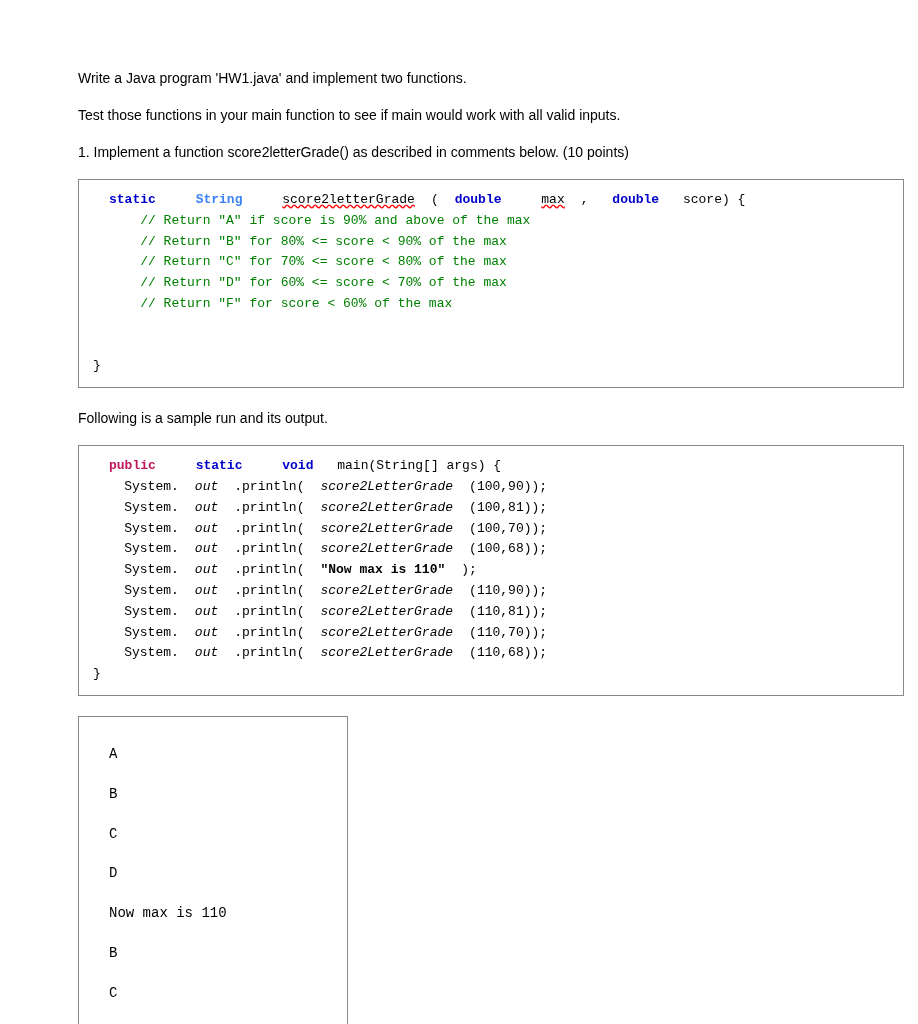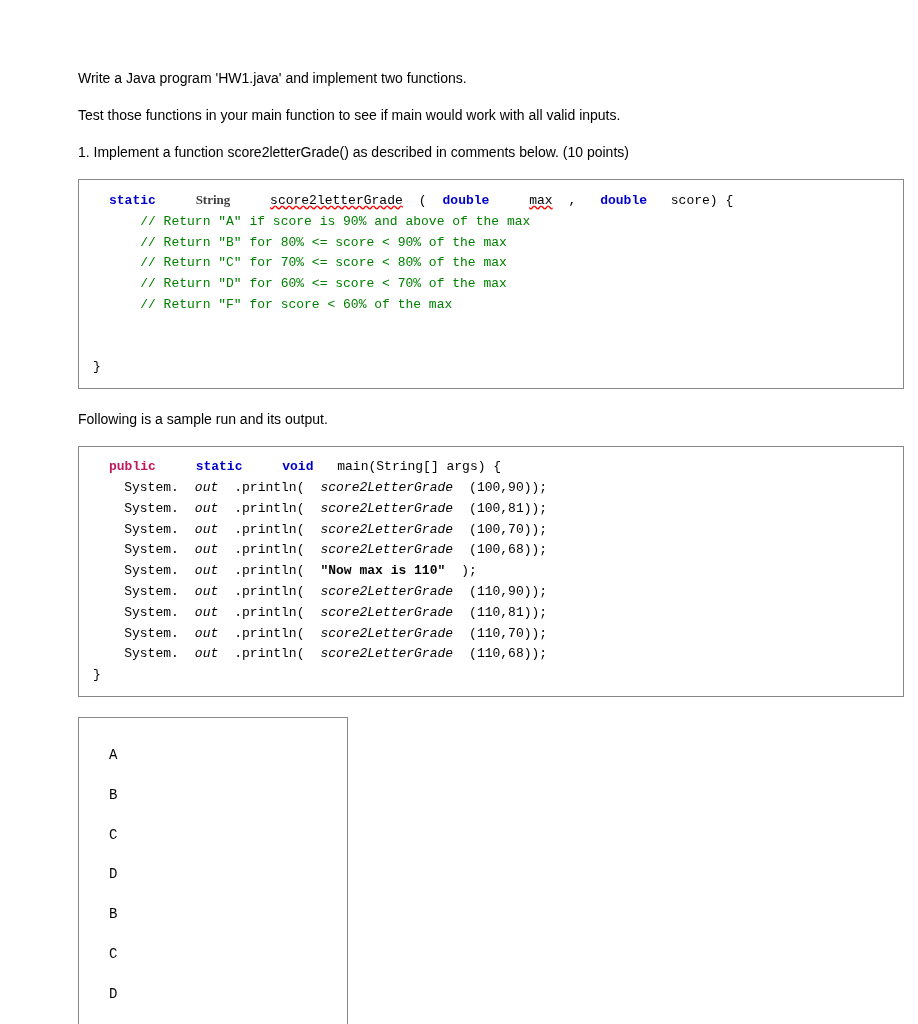--- a/index.html
+++ b/index.html
@@ -33,21 +33,21 @@
       padding: 10px 14px;
       font-family: 'Courier New', Courier, monospace;
       font-size: 13px;
       line-height: 1.6;
       margin-bottom: 20px;
       background: #fff;
       white-space: pre;
     }
 
     .code-box .kw-static { color: #0000cc; font-weight: bold; }
-    .code-box .kw-string { color: #404040; font-weight: bold; font-family: Liberation Serif, serif; }
+    .code-box .kw-string { color: #3b82f6; font-weight: bold; }
     .code-box .kw-double { color: #0000cc; font-weight: bold; }
     .code-box .kw-comment { color: #008000; }
     .code-box .kw-public { color: #be185d; font-weight: bold; }
     .code-box .kw-void { color: #0000cc; font-weight: bold; }
     .code-box .fn-italic { font-style: italic; color: #000; }
     .code-box .out-italic { font-style: italic; color: #000; text-align: right; }
     .code-box .str-bold { font-weight: bold; color: #000; }
 
     .output-box {
       border: 1px solid #888;
@@ -100,17 +100,18 @@
     System.<span class="out-italic">out</span>.println(<span class="fn-italic">score2LetterGrade</span>(110,81));
     System.<span class="out-italic">out</span>.println(<span class="fn-italic">score2LetterGrade</span>(110,70));
     System.<span class="out-italic">out</span>.println(<span class="fn-italic">score2LetterGrade</span>(110,68));
 }</div>
 
 <div class="output-box">
   <div>A</div>
   <div>B</div>
   <div>C</div>
   <div>D</div>
+  <div>Now max is 110</div>
   <div>B</div>
   <div>C</div>
   <div>D</div>
   <div>D</div>
 </div>
 
 </body></html>

